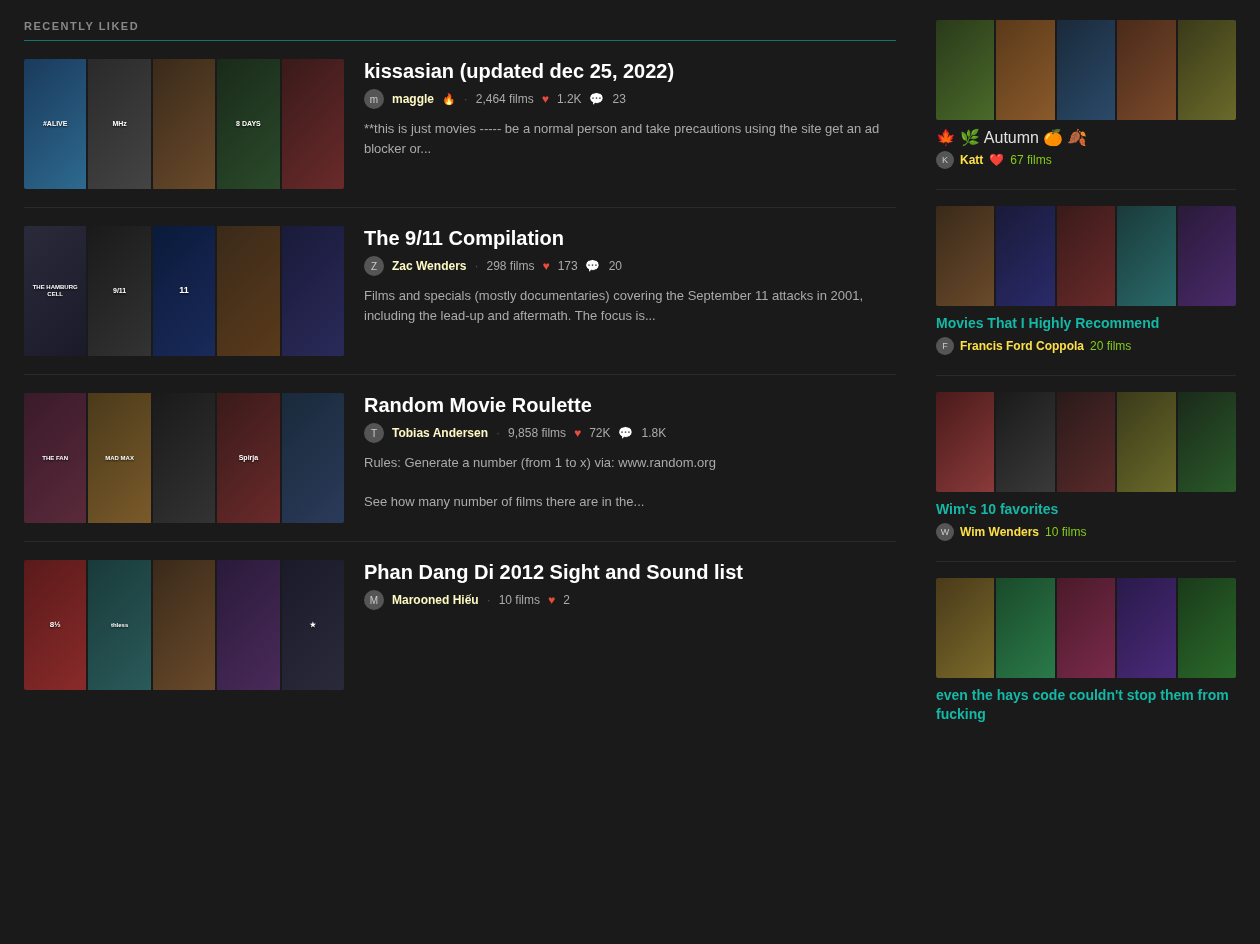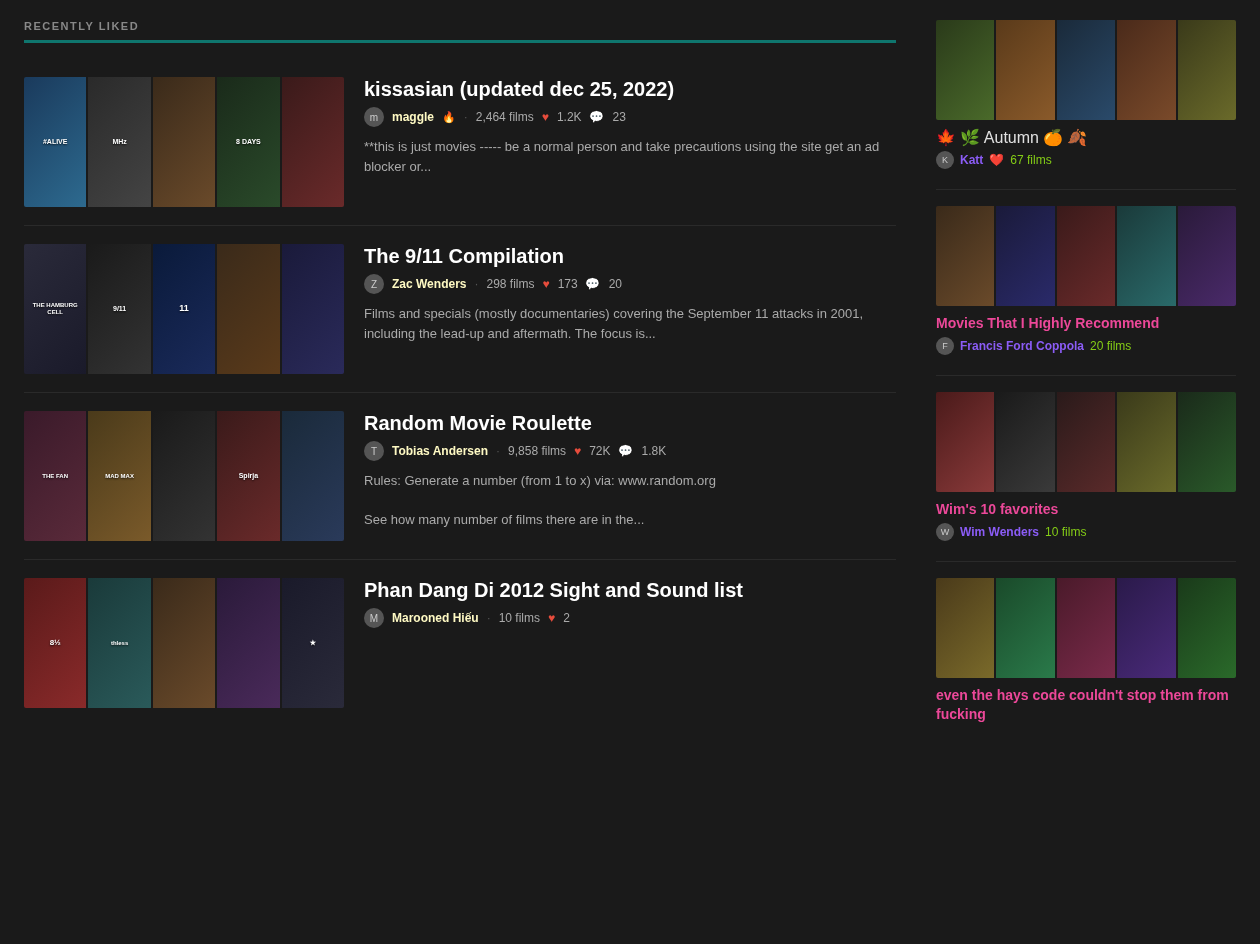--- a/index.html
+++ b/index.html
@@ -25,22 +25,21 @@
       width: 300px;
       flex-shrink: 0;
     }
     .section-title {
       font-size: 11px;
       font-weight: 700;
       letter-spacing: 1.5px;
       color: #888;
       text-transform: uppercase;
       padding-bottom: 8px;
-      border-bottom: 3px solid #0f766e;
-      margin-bottom: 16px;
+      border-bottom: 1px solid #0f766e;
     }
 
     
     .list-item {
       display: flex;
       gap: 20px;
       padding: 18px 0;
       border-bottom: 1px solid #2a2a2a;
     }
     .list-item:last-child {
@@ -182,21 +181,21 @@
     
     .ct-h1 { background: linear-gradient(135deg, #4a3a1a, #7a6a2a); }
     .ct-h2 { background: linear-gradient(135deg, #1a4a2a, #2a7a4a); }
     .ct-h3 { background: linear-gradient(135deg, #4a1a2a, #7a2a4a); }
     .ct-h4 { background: linear-gradient(135deg, #2a1a4a, #4a2a7a); }
     .ct-h5 { background: linear-gradient(135deg, #1a3a1a, #2a6a2a); }
 
     .crew-title {
       font-size: 14px;
       font-weight: 700;
-      color: #ec4899;
+      color: #14b8a6;
       margin-bottom: 5px;
       line-height: 1.3;
     }
     .crew-meta {
       display: flex;
       align-items: center;
       gap: 6px;
       font-size: 12px;
       color: #aaa;
     }
@@ -205,21 +204,21 @@
       height: 18px;
       border-radius: 50%;
       background: #555;
       display: inline-flex;
       align-items: center;
       justify-content: center;
       font-size: 9px;
       color: #ccc;
       flex-shrink: 0;
     }
-    .crew-author { color: #8b5cf6; font-weight: 600; }
+    .crew-author { color: #fde047; font-weight: 600; }
     .crew-heart { color: #e74c3c; }
     .crew-films { color: #84cc16; }
 
     
     .thumb-label {
       font-size: 7px;
       font-weight: 700;
       color: #fff;
       text-shadow: 0 1px 2px rgba(0,0,0,0.8);
       text-align: center;

